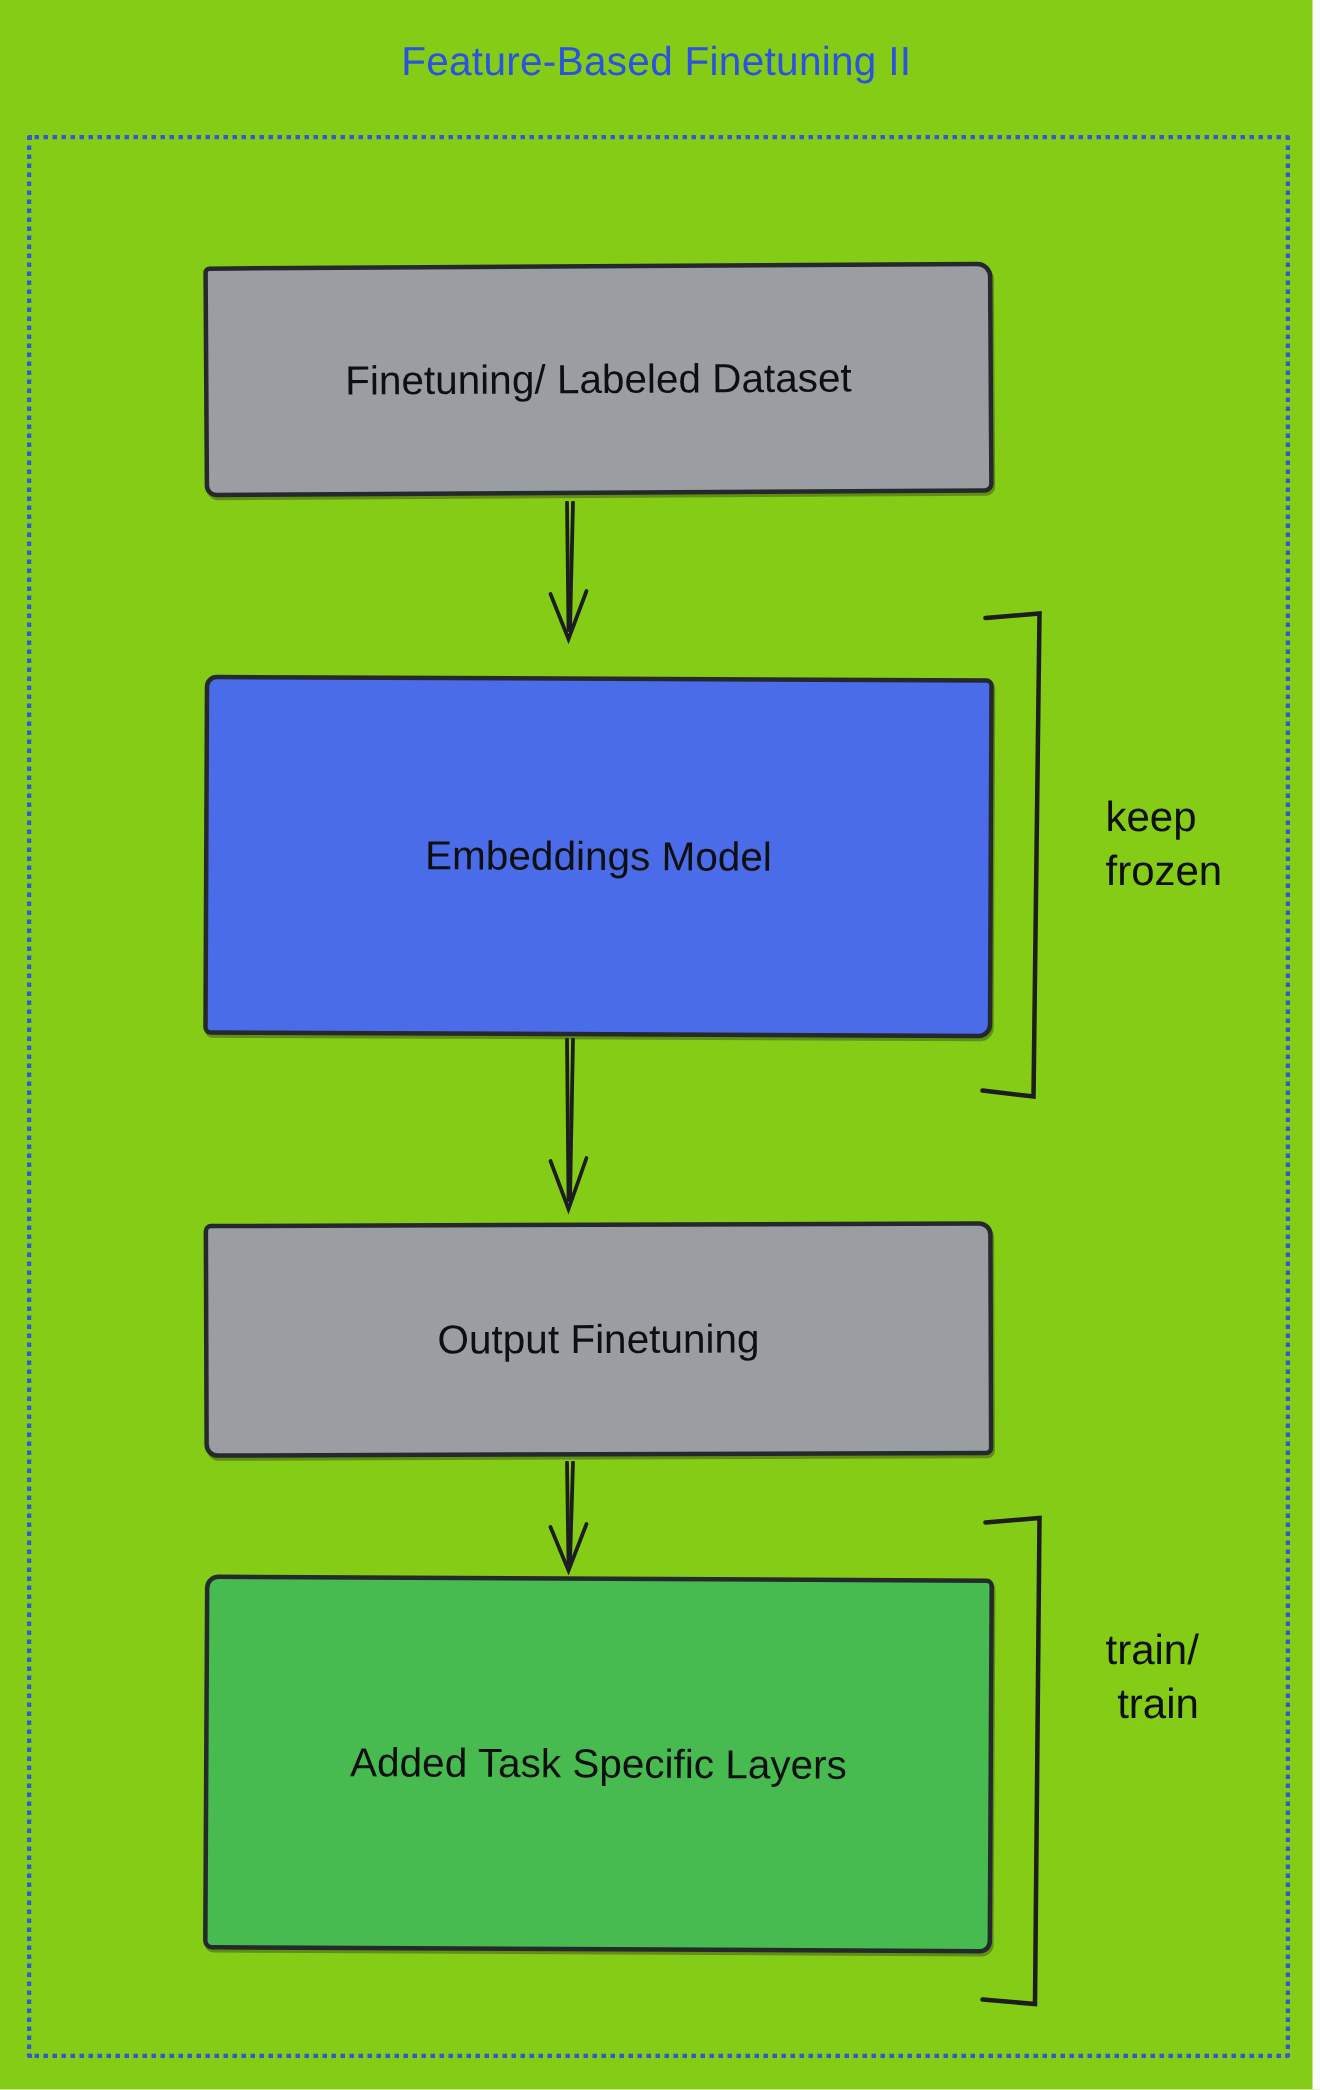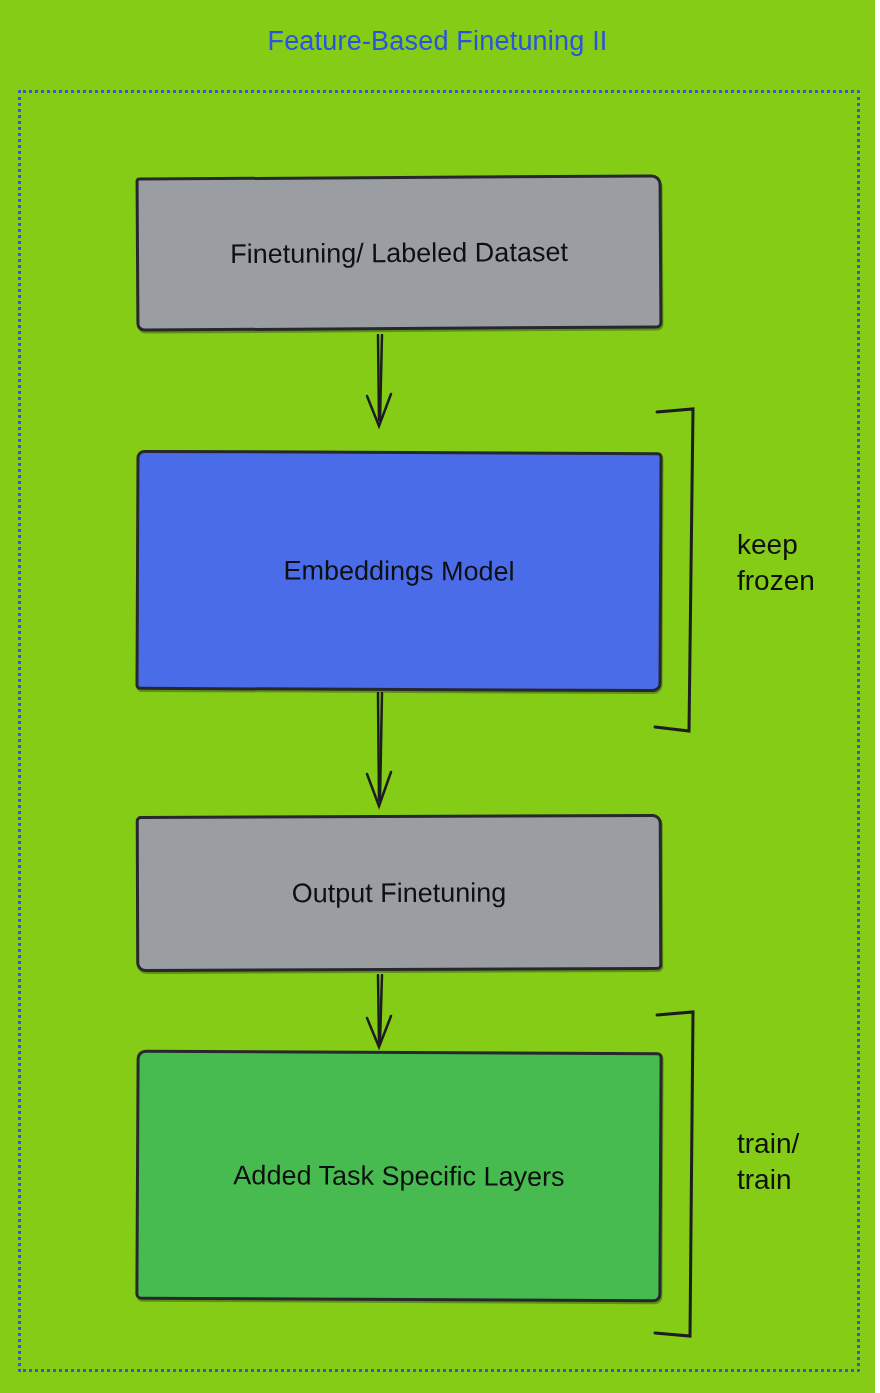--- a/index.html
+++ b/index.html
@@ -70,21 +70,21 @@
   .bracket-2 { left: 652px; top: 1010px; }
 
   .annotation {
     position: absolute;
     left: 737px;
     font-size: 28px;
     line-height: 1.28;
     color: #0d0f10;
   }
   .annotation-1 { top: 527px; }
-  .annotation-2 { top: 1126px; }
+  .annotation-2 { top: 1082px; text-align: right; }
   .annotation span { display: block; }
 
   svg { display: block; width: 100%; height: 100%; }
 </style>
 </head>
 <body>
 
 <div class="canvas">
 
   <div class="title" style="color: rgb(43, 82, 224);">Feature-Based Finetuning II</div>

